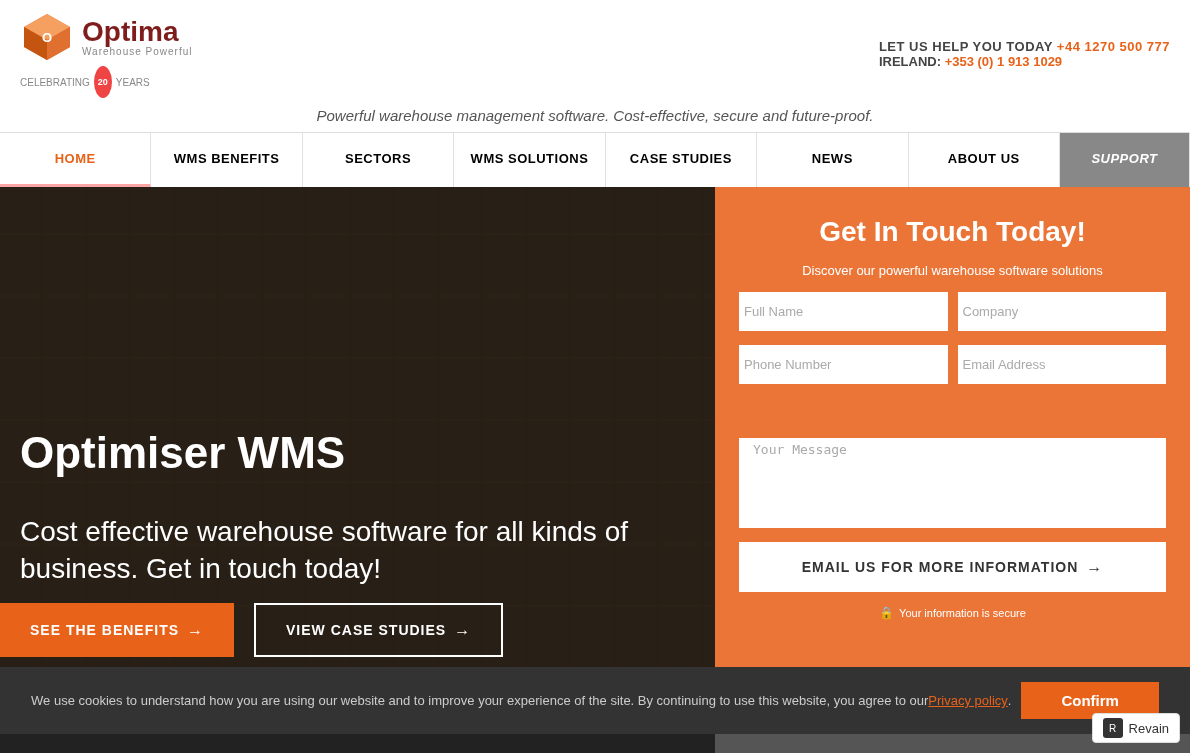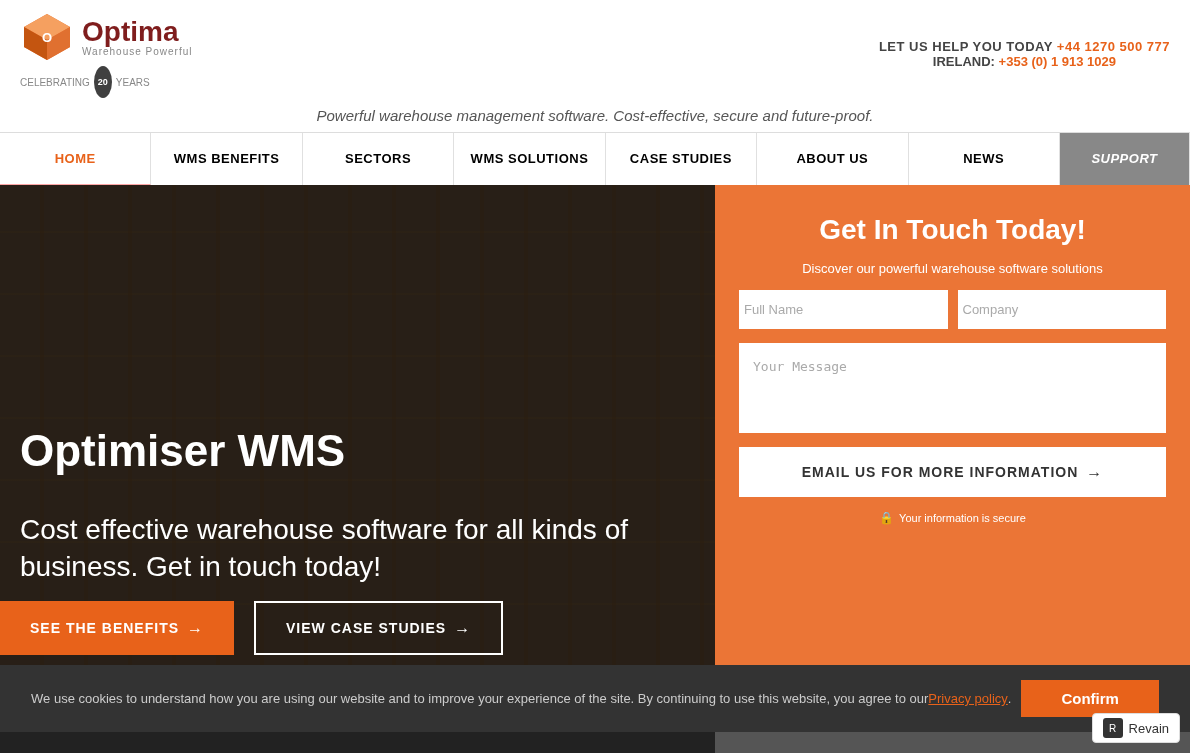--- a/index.html
+++ b/index.html
@@ -44,33 +44,33 @@
     }
     .logo-celebrating {
       font-size: 10px;
       color: #888;
       display: flex;
       align-items: center;
       gap: 4px;
       margin-top: 2px;
     }
     .celebrate-badge {
-      background: #404040;
+      background: #ef4444;
       color: #fff;
       border-radius: 50%;
       width: 18px;
       height: 32px;
       font-size: 9px;
       display: flex;
       align-items: center;
       justify-content: center;
       font-weight: bold;
     }
     .header-contact {
-      text-align: center;
+      text-align: left;
     }
     .contact-line1 {
       font-size: 13px;
       color: #444;
       font-weight: bold;
       letter-spacing: 0.5px;
     }
     .contact-phone {
       color: #e8621a;
       font-weight: bold;
@@ -101,21 +101,21 @@
       padding: 18px 10px;
       font-size: 13px;
       font-weight: bold;
       color: #000000;
       letter-spacing: 0.5px;
       cursor: pointer;
       border-right: 1px solid #e0e0e0;
       text-transform: uppercase;
     }
     .nav-item.active {
-      border-bottom: 1px solid #fca5a5;
+      border-bottom: 3px solid #fca5a5;
       color: #e8621a;
     }
     .nav-item.support {
       background: #888;
       color: #fff;
       flex: 0 0 130px;
       font-style: italic;
     }
 
     
@@ -244,28 +244,29 @@
       padding: 12px 5px;
       font-size: 13px;
       border: none;
       background: #fff;
       color: #555;
       outline: none;
     }
     .form-input::placeholder { color: #aaa; }
     .form-textarea {
       width: 100%;
-      padding: 16px 14px;
+      padding: 4px 14px;
       font-size: 13px;
       border: none;
       background: #fff;
       color: #555;
       outline: none;
       resize: none;
       height: 90px;
+      margin-top: 40px;
     }
     .form-textarea::placeholder { color: #aaa; }
     .btn-email {
       width: 100%;
       background: #fff;
       color: #333;
       padding: 16px;
       font-size: 14px;
       font-weight: bold;
       letter-spacing: 1px;
@@ -404,22 +405,22 @@
 </div>
 
 <div class="tagline">Powerful warehouse management software. Cost-effective, secure and future-proof.</div>
 
 <nav>
   <div class="nav-item active">HOME</div>
   <div class="nav-item">WMS BENEFITS</div>
   <div class="nav-item">SECTORS</div>
   <div class="nav-item">WMS SOLUTIONS</div>
   <div class="nav-item">CASE STUDIES</div>
+  <div class="nav-item">NEWS</div>
   <div class="nav-item">ABOUT US</div>
-  <div class="nav-item">NEWS</div>
   <div class="nav-item support">SUPPORT</div>
 </nav>
 
 <div class="hero">
   <div class="hero-left">
     <div class="warehouse-sim"></div>
     <div class="hero-overlay"></div>
     <div class="hero-content">
       <div class="hero-title">Optimiser WMS</div>
       <div class="hero-subtitle">Cost effective warehouse software for all kinds of business. Get in touch today!</div>
@@ -438,20 +439,24 @@
 
   <div class="hero-right">
     <div class="form-title">Get In Touch Today!</div>
     <div class="form-subtitle">Discover our powerful warehouse software solutions</div>
 
     <div class="form-row">
       <input class="form-input" type="text" placeholder="Full Name" style="">
       <input class="form-input" type="text" placeholder="Company" style="">
     </div>
 
+    <div class="form-row">
+      <input class="form-input" type="text" placeholder="Phone Number" style="">
+      <input class="form-input" type="email" placeholder="Email Address" style="">
+    </div>
 
     <textarea class="form-textarea" placeholder="Your Message" style=""></textarea>
 
     <button class="btn-email">
       <span>EMAIL US FOR MORE INFORMATION</span>
       <span class="arrow">→</span>
     </button>
 
     <div class="secure-note">
       <span class="lock-icon">🔒</span>

